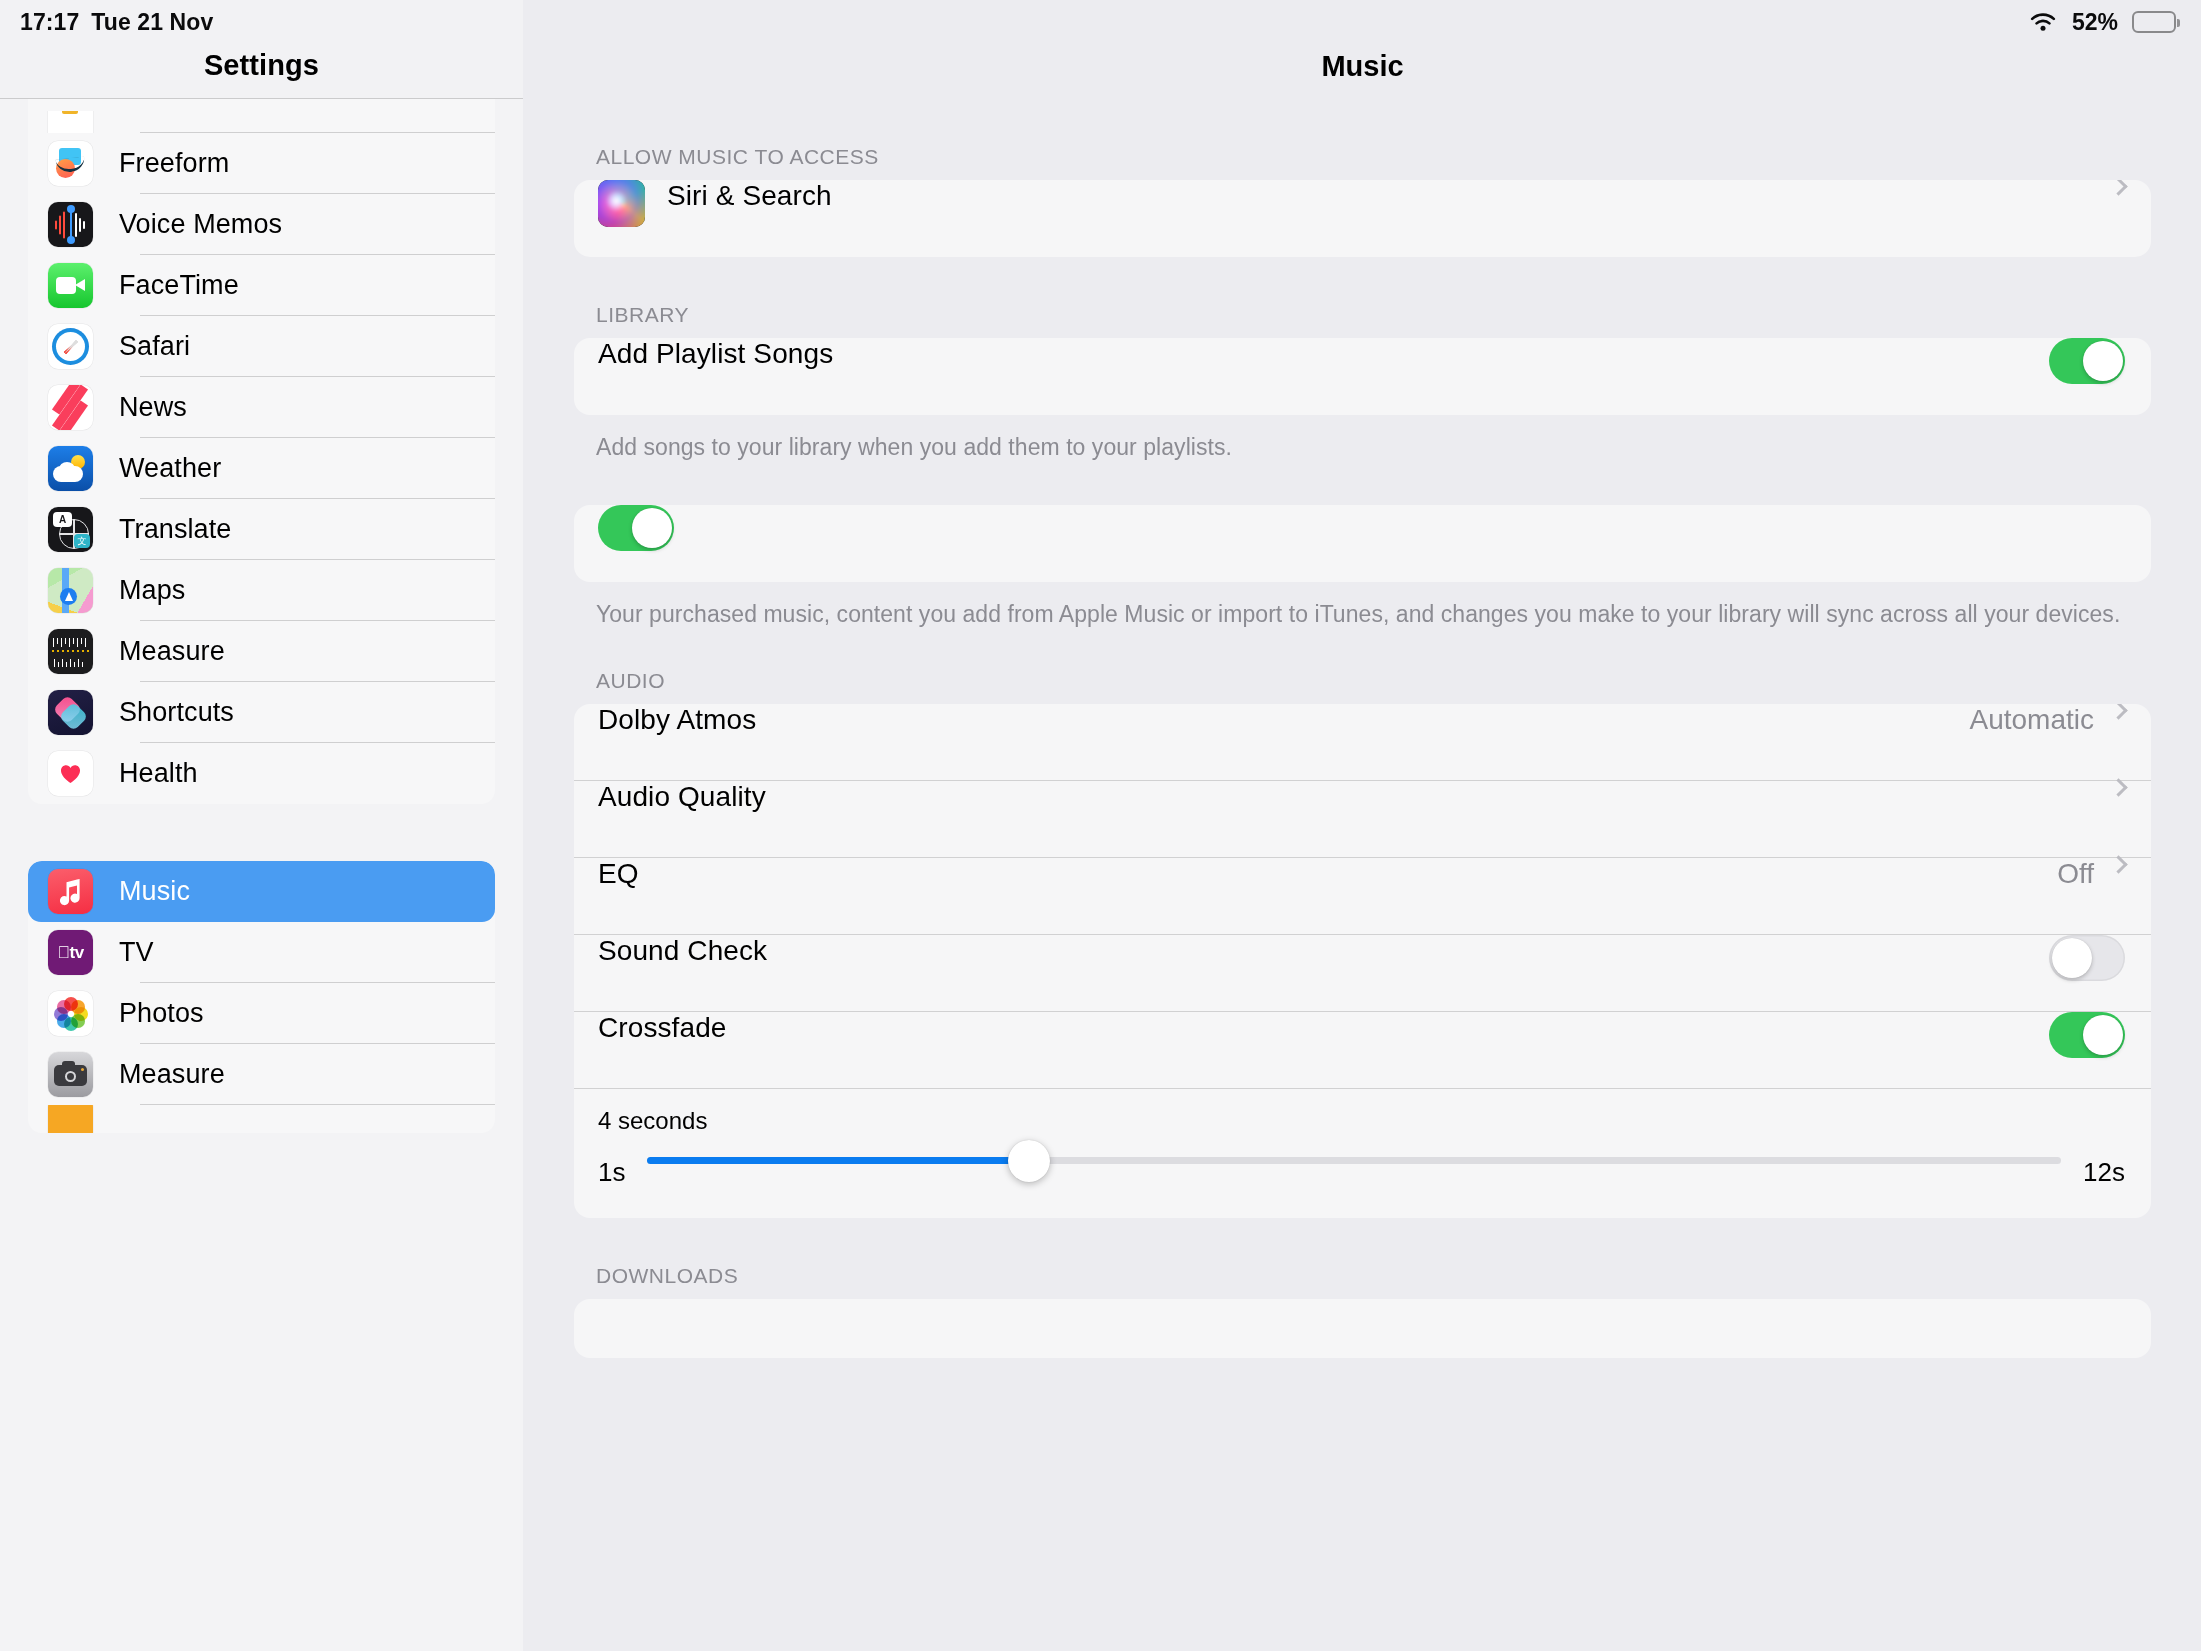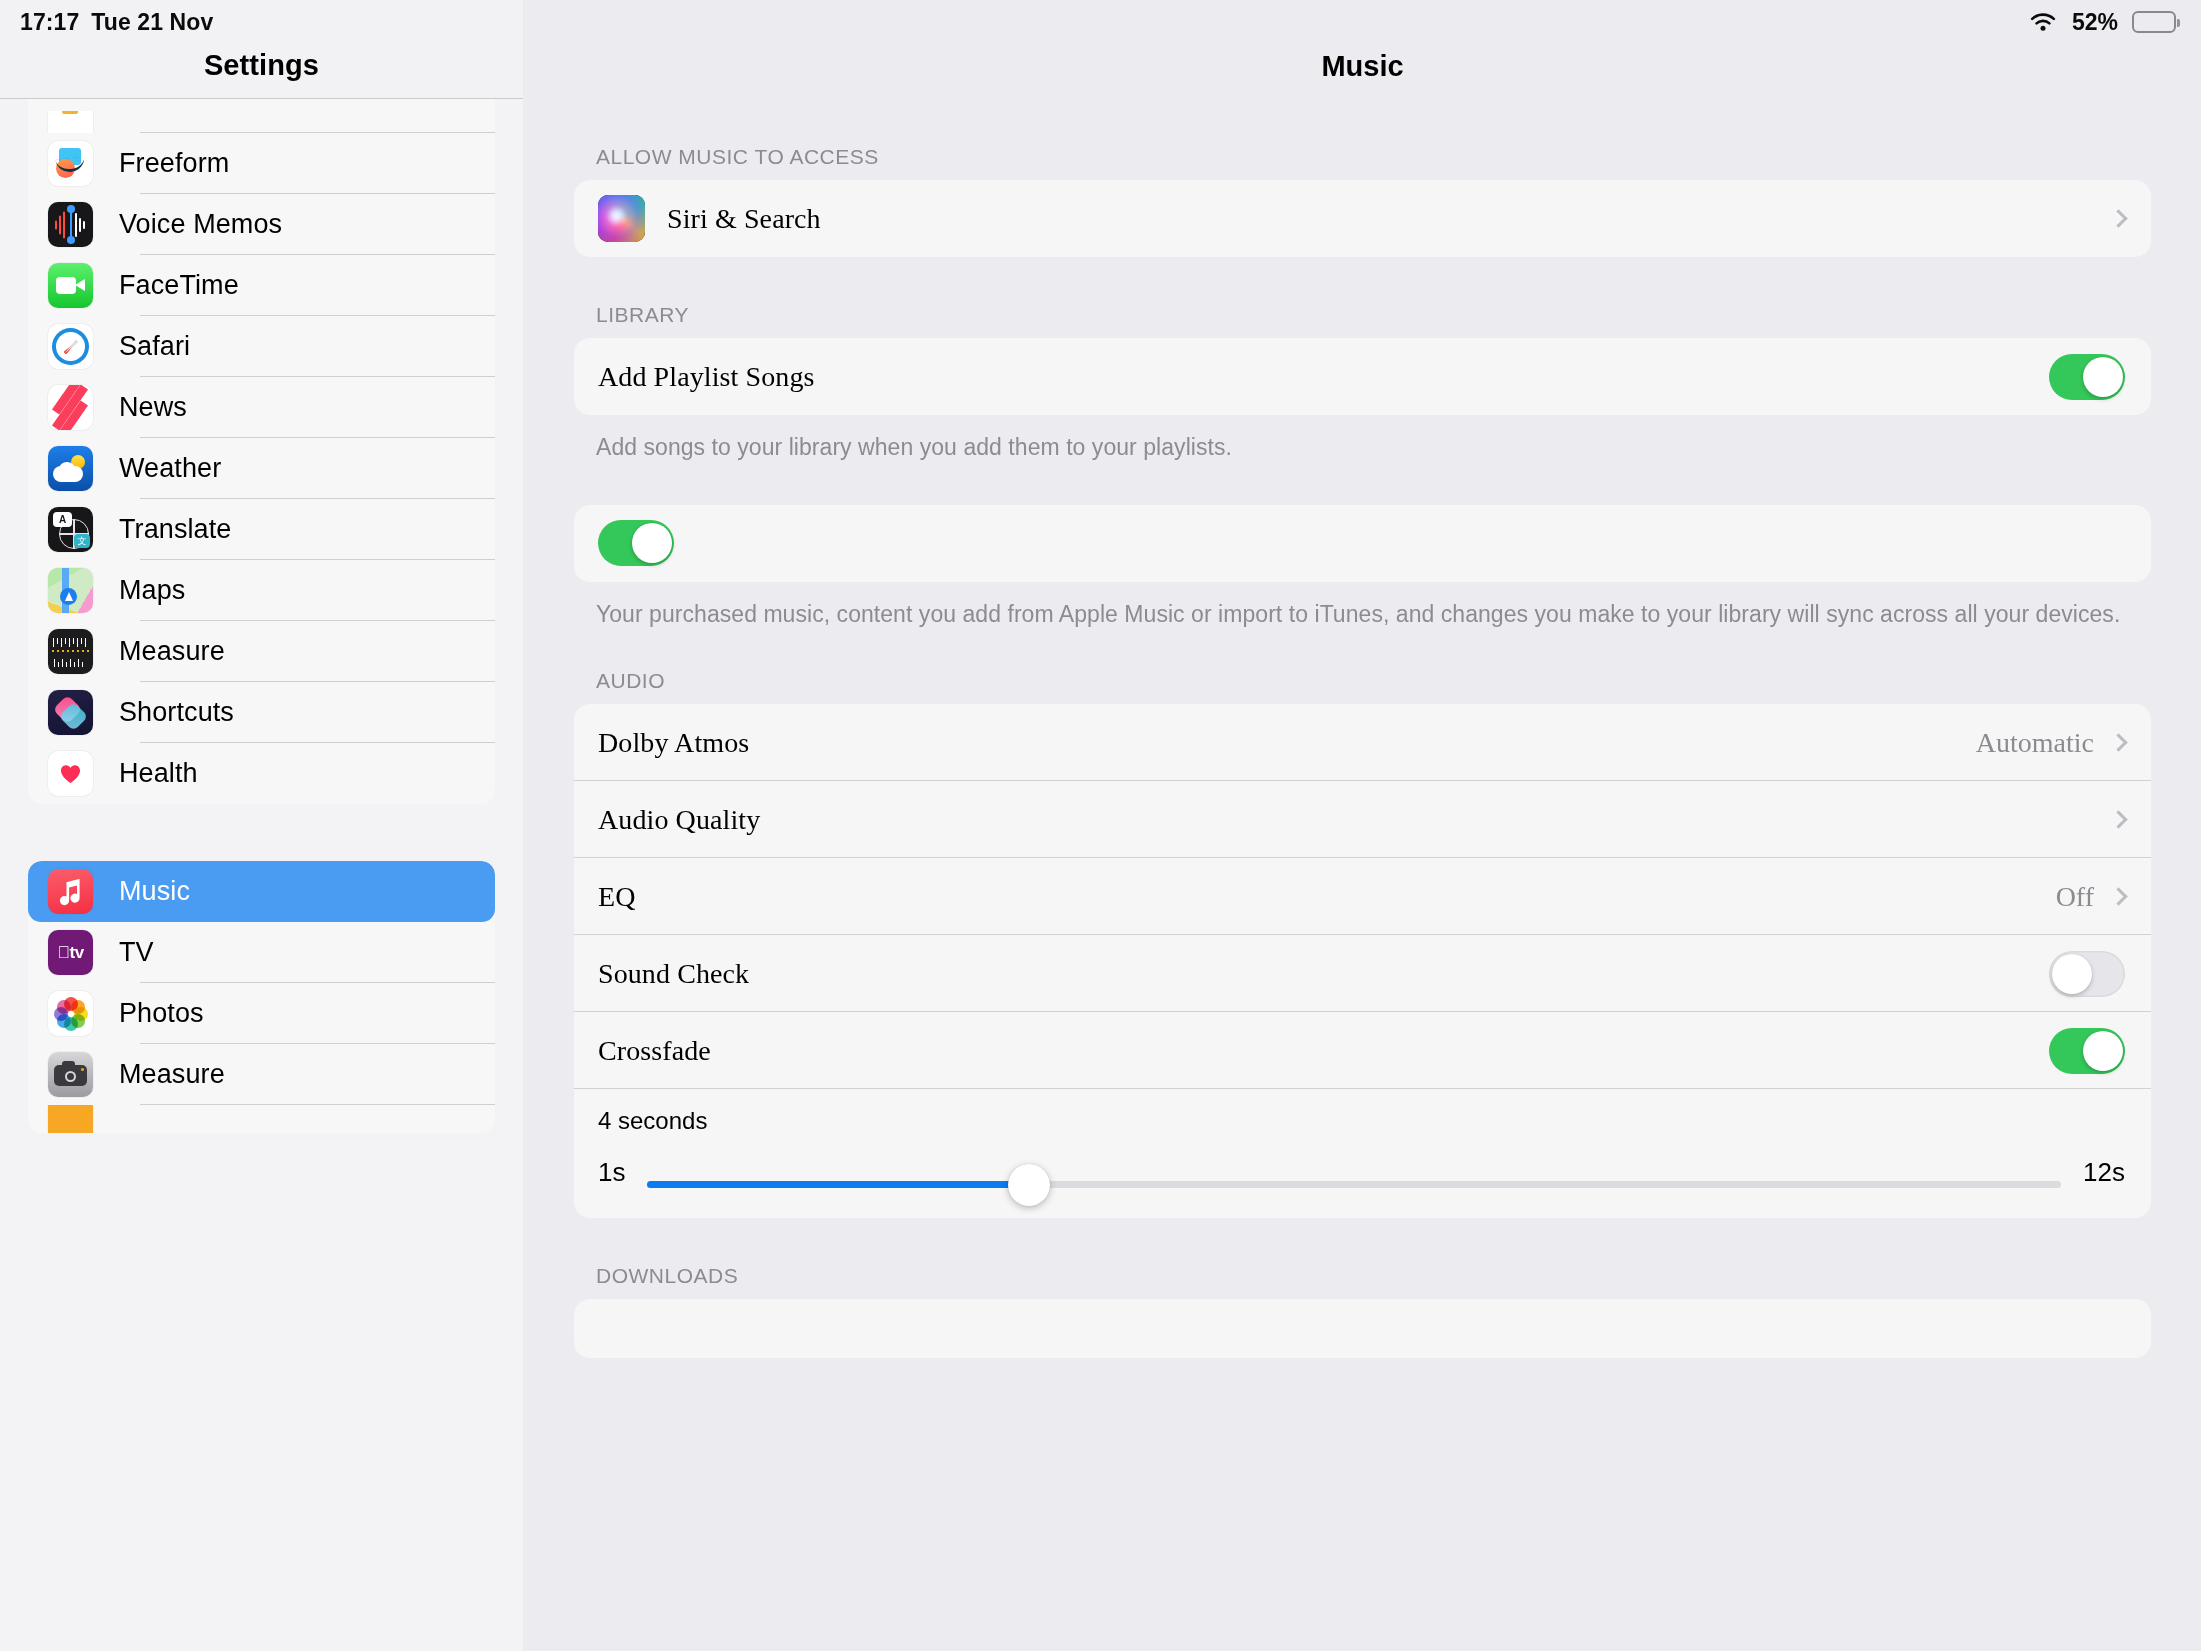--- a/index.html
+++ b/index.html
@@ -284,24 +284,23 @@
   }
   .sec-header.tight { padding-top: 40px; }
   .card {
     background: #f6f6f7;
     border-radius: 16px;
     overflow: hidden;
   }
   .row {
     position: relative;
     display: flex;
-    align-items: center;
+    align-items: flex-start;
     min-height: 77px;
     padding: 0 26px 0 24px;
-    font-family: Liberation Serif, serif;
   }
   .row .sep {
     position: absolute;
     left: 0; right: 0; bottom: 0;
     height: 1px;
     background: rgba(0,0,0,.15);
   }
   .row:last-child .sep { display: none; }
 
   .row-icon {
@@ -371,21 +370,21 @@
     position: relative;
     padding: 18px 26px 30px 24px;
   }
   .slider-caption {
     font-size: 24px;
     color: #000;
     margin-bottom: 22px;
   }
   .slider-wrap {
     display: flex;
-    align-items: flex-end;
+    align-items: flex-start;
     gap: 22px;
   }
   .slider-edge {
     font-size: 26px;
     color: #000;
     flex: 0 0 auto;
   }
   .slider-track {
     position: relative;
     flex: 1;

